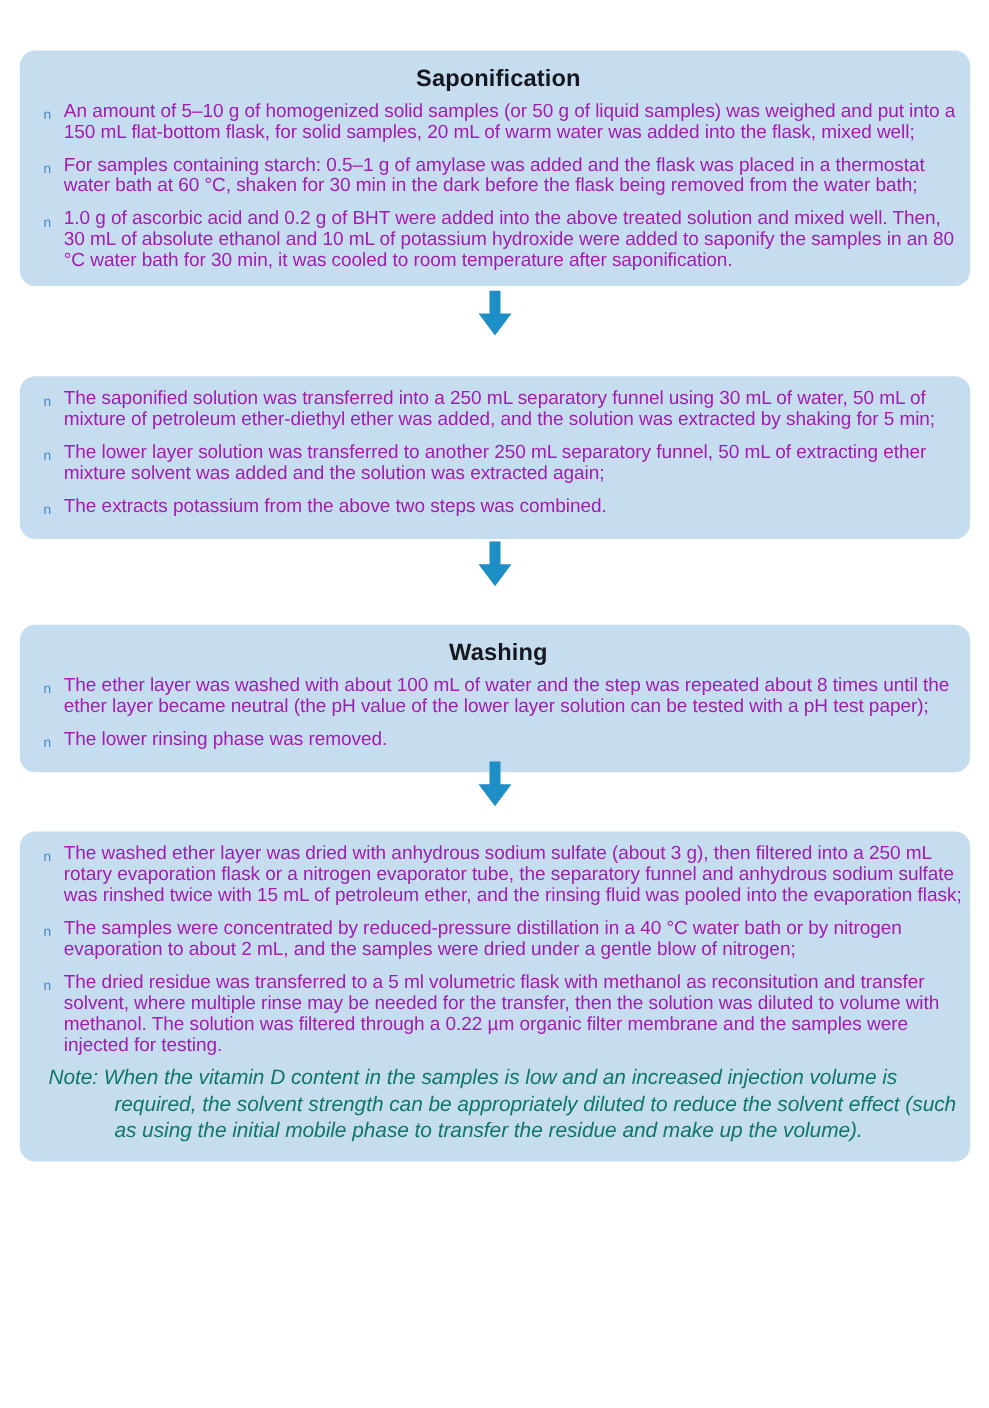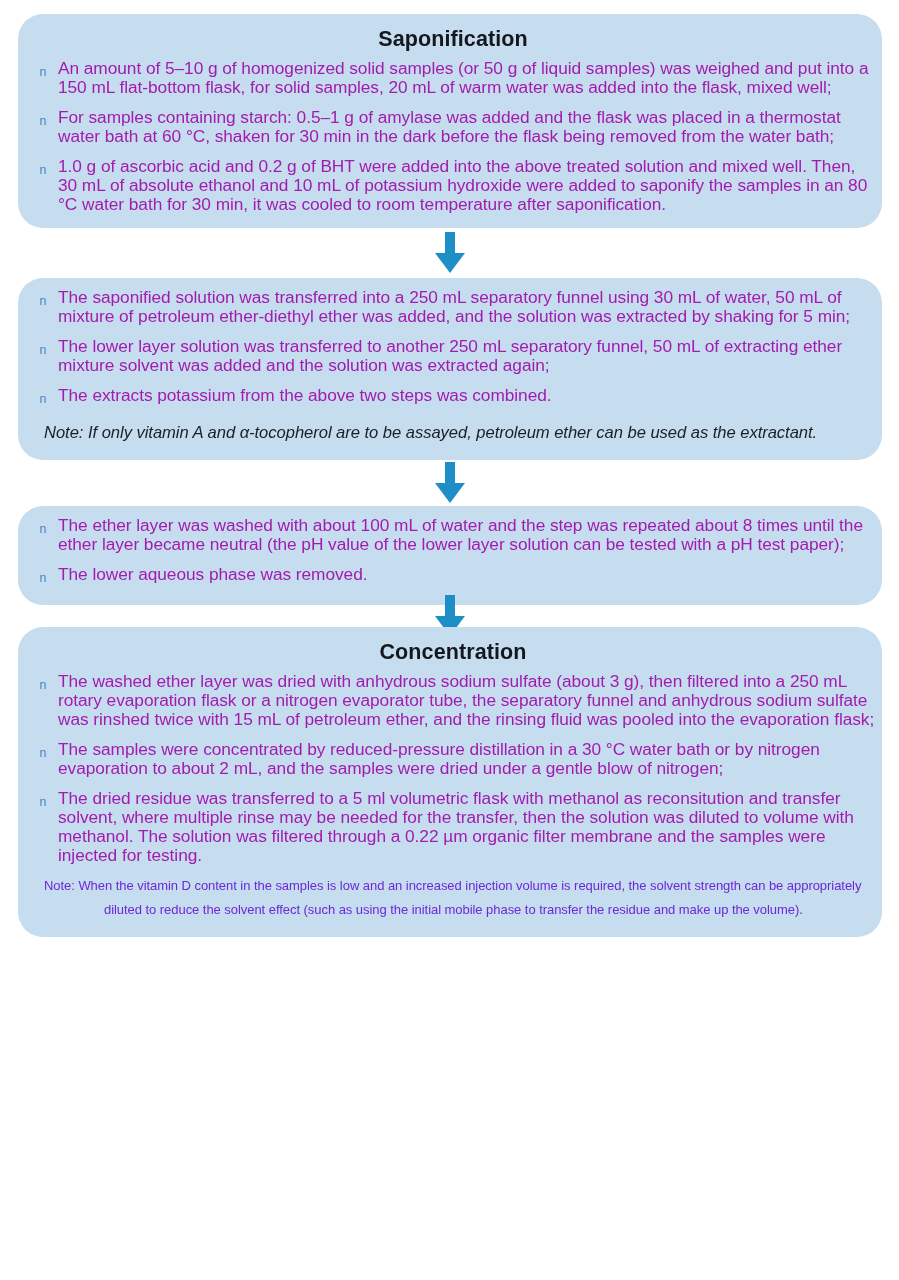--- a/index.html
+++ b/index.html
@@ -20,23 +20,24 @@
     width: 899px;
     height: 1280px;
     padding: 14px 17px 14px 18px;
     display: flex;
     flex-direction: column;
     align-items: stretch;
   }
 
   .step-box {
     background: #c6dcef;
-    border-radius: 25px;
+    border-radius: 14px;
     padding: 10px 4px 14px 10px;
     width: 100%;
+    margin-top: 32px;
   }
 
   .step-title {
     text-align: center;
     font-size: 21.5px;
     font-weight: bold;
     color: #14171d;
     letter-spacing: 0.1px;
     margin: 3px 0 7px 0;
   }
@@ -66,23 +67,24 @@
 
   .bullet-text {
     flex: 1 1 auto;
     font-size: 17.3px;
     line-height: 19px;
     color: #a21caf;
     letter-spacing: -0.05px;
   }
 
   .note {
-    font-size: 13px;
+    font-size: 19px;
     line-height: 24.5px;
-    color: #6d28d9;
+    font-style: italic;
+    color: #0f766e;
     margin-top: 9px;
     margin-left: 16px;
     padding-left: 60px;
     text-indent: -60px;
     letter-spacing: -0.05px;
   }
 
   .note-inline {
     margin-top: 9px;
     margin-left: 16px;
@@ -145,58 +147,57 @@
       </li>
       <li class="bullet-item">
         <span class="bullet-marker">n</span>
         <span class="bullet-text">The lower layer solution was transferred to another 250 mL separatory funnel,  50 mL of extracting ether mixture solvent was added and the solution was extracted again;</span>
       </li>
       <li class="bullet-item">
         <span class="bullet-marker">n</span>
         <span class="bullet-text">The extracts potassium from the above two steps was combined.</span>
       </li>
     </ul>
-    <div class="note-inline">Note: If only vitamin A and α-tocopherol are to be assayed, petroleum ether can be used as the extractant.</div>
   </div>
 
   <div class="gap-2 arrow-wrap">
     <svg class="arrow-down" width="36" height="42" viewBox="0 0 36 42">
       <polygon points="13,0 23,0 23,21 33,21 18,41 3,21 13,21" fill="#1d8ec6"></polygon>
     </svg>
   </div>
 
   <div class="step-box">
+    <div class="step-title">Washing</div>
     <ul class="bullet-list">
       <li class="bullet-item">
         <span class="bullet-marker">n</span>
         <span class="bullet-text">The ether layer was washed with about 100 mL of water and the step was repeated about 8 times until the ether layer became neutral (the pH value of the lower layer solution can be tested with a pH test paper);</span>
       </li>
       <li class="bullet-item">
         <span class="bullet-marker">n</span>
-        <span class="bullet-text">The lower aqueous phase was removed.</span>
+        <span class="bullet-text">The lower rinsing phase was removed.</span>
       </li>
     </ul>
   </div>
 
   <div class="gap-3 arrow-wrap">
     <svg class="arrow-down" width="36" height="42" viewBox="0 0 36 42">
       <polygon points="13,0 23,0 23,21 33,21 18,41 3,21 13,21" fill="#1d8ec6"></polygon>
     </svg>
   </div>
 
   <div class="step-box">
-    <div class="step-title">Concentration</div>
     <ul class="bullet-list">
       <li class="bullet-item">
         <span class="bullet-marker">n</span>
         <span class="bullet-text">The washed ether layer was dried with anhydrous sodium sulfate (about 3 g), then filtered into a 250 mL rotary evaporation flask or a nitrogen evaporator tube, the separatory funnel and anhydrous sodium sulfate was rinshed twice with 15 mL of petroleum ether, and the rinsing fluid was pooled into the evaporation flask;</span>
       </li>
       <li class="bullet-item">
         <span class="bullet-marker">n</span>
-        <span class="bullet-text">The samples were concentrated by reduced-pressure distillation in a 30 °C water bath or by nitrogen evaporation to about 2 mL, and the samples were dried under a gentle blow of nitrogen;</span>
+        <span class="bullet-text">The samples were concentrated by reduced-pressure distillation in a 40 °C water bath or by nitrogen evaporation to about 2 mL, and the samples were dried under a gentle blow of nitrogen;</span>
       </li>
       <li class="bullet-item">
         <span class="bullet-marker">n</span>
         <span class="bullet-text">The dried residue was transferred to a 5 ml volumetric flask with methanol as reconsitution and transfer solvent, where multiple rinse may be needed for the transfer, then the solution was diluted to volume with methanol. The solution was filtered through a 0.22 µm organic filter membrane and the samples were injected for testing.</span>
       </li>
     </ul>
     <div class="note">Note: When the vitamin D content in the samples is low and an increased injection volume is required, the solvent strength can be appropriately diluted to reduce the solvent effect (such as using the initial mobile phase to transfer the residue and make up the volume).</div>
   </div>
 
 </div>

